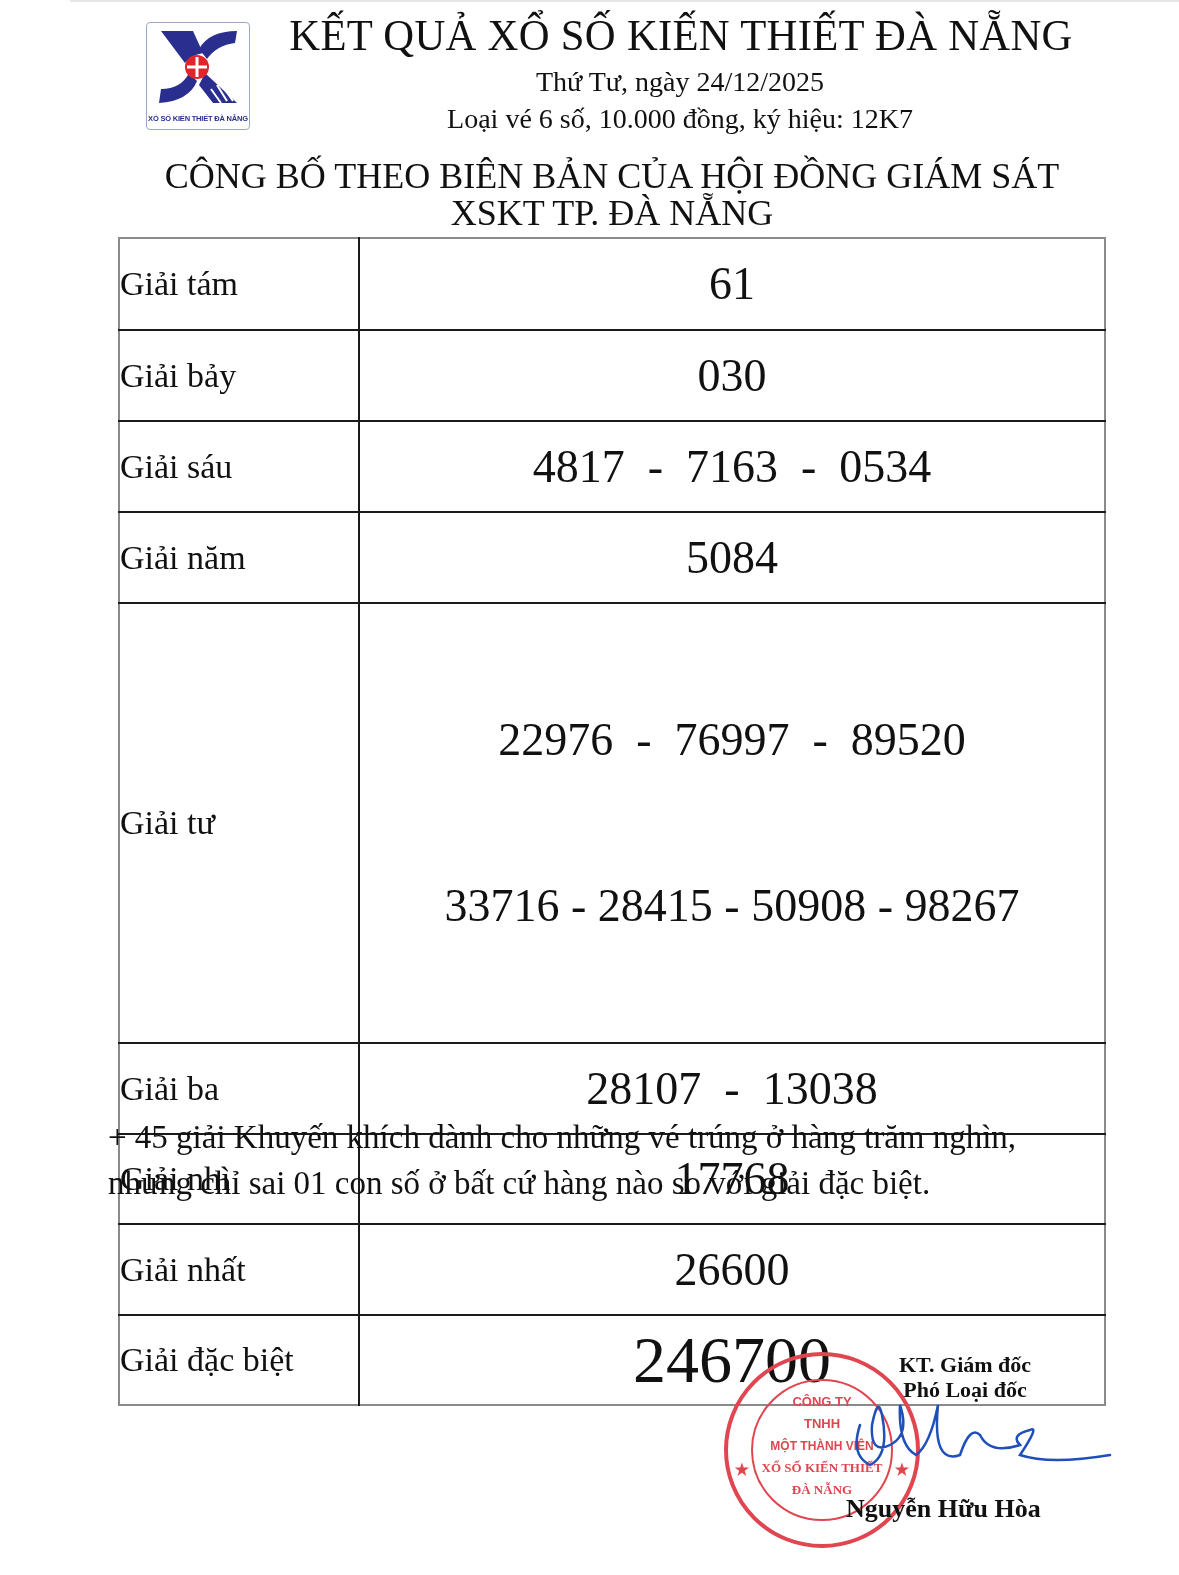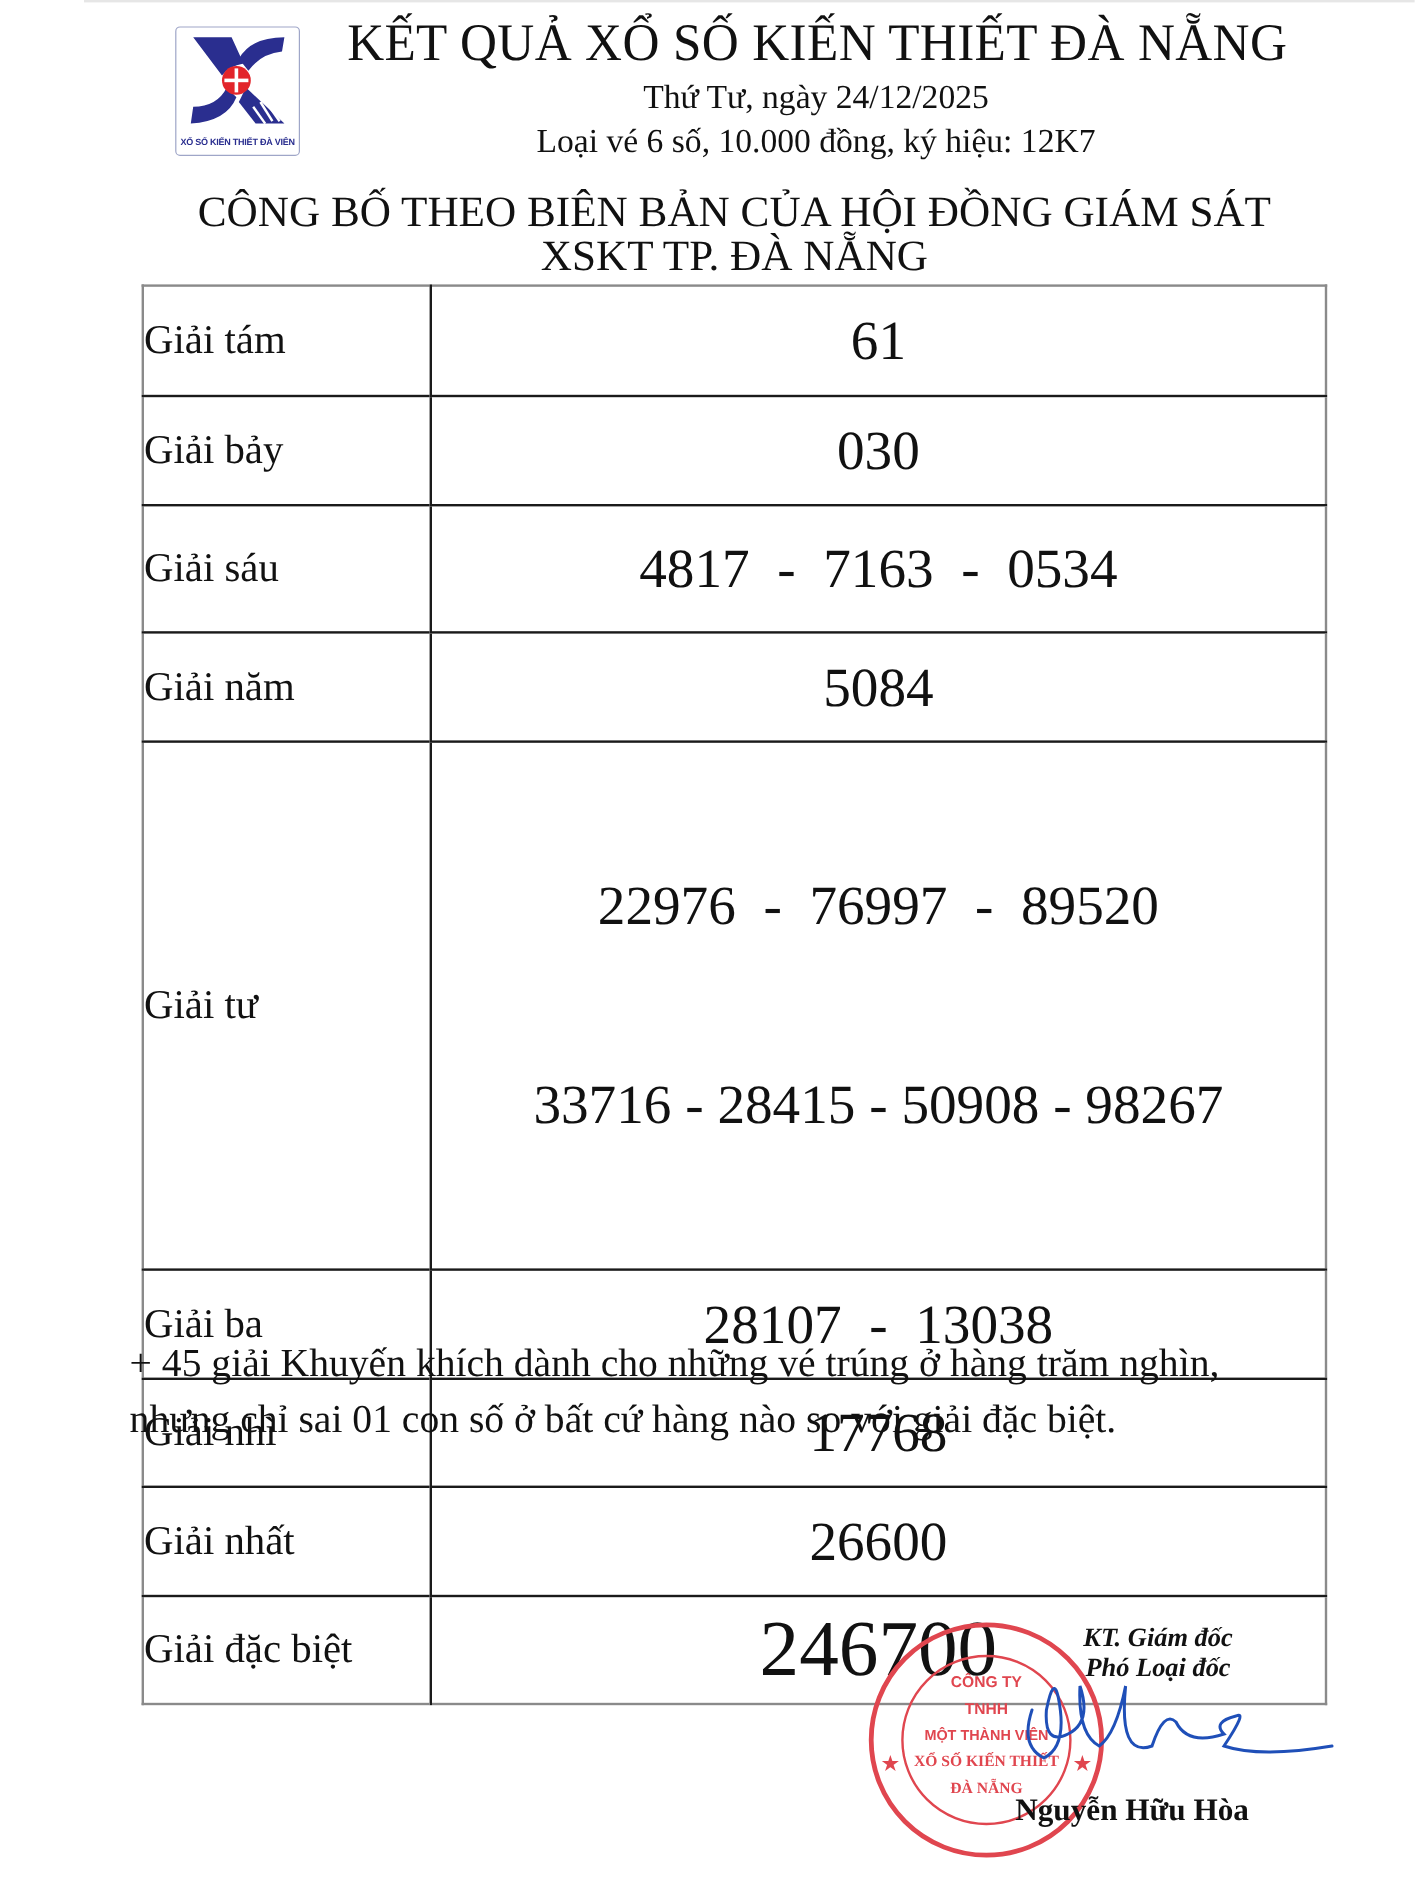--- a/index.html
+++ b/index.html
@@ -24,21 +24,21 @@
   table.results td { border-top: 2.5px solid #1a1a1a; padding: 0; vertical-align: middle; margin-left: 48px; }
   table.results tr:first-child td { border-top: none; }
   td.label { width: 240px; border-right: 2px solid #1a1a1a; font-size: 34px; padding-left: 28px; box-sizing: border-box; }
   td.value { text-align: center; font-size: 46px; }
   td.value.big { font-size: 66px; }
   .line { display: block; line-height: 60px; }
   .notes { position: absolute; left: 108px; width: 1000px; top: 1114px; font-size: 33px; line-height: 46px; }
   .notes p { margin: 0; }
   .stamp { position: absolute; left: 722px; top: 1350px; width: 200px; height: 200px; }
   .sign-block { position: absolute; left: 860px; top: 1352px; width: 210px; font-weight: bold;
-                font-size: 22px; line-height: 25px; text-align: center; font-style: italic; }
+                font-size: 22px; line-height: 25px; text-align: center; }
   .signer { position: absolute; left: 846px; top: 1494px; font-weight: bold; font-size: 26px; }
   .signature { position: absolute; left: 820px; top: 1385px; width: 300px; height: 110px; }
 </style>
 </head>
 <body>
 
 <div class="top-edge"></div>
 
 <div class="logo">
   <svg width="101" height="90" viewBox="0 0 101 90">
@@ -48,21 +48,21 @@
     <path d="M58 50 L90 80 L66 80 L52 62 Z" fill="#2a2e8f"></path>
     <g stroke="#fff" stroke-width="2">
       <line x1="64" y1="66" x2="74" y2="80"></line>
         <line x1="70" y1="62" x2="80" y2="78"></line>
         <line x1="76" y1="64" x2="86" y2="78"></line>
     </g>
     <circle cx="50" cy="44" r="12" fill="#e2252b"></circle>
     <rect x="48.5" y="34" width="3" height="20" fill="#fff"></rect>
     <rect x="40" y="42.5" width="20" height="3" fill="#fff"></rect>
   </svg>
-  <div class="logo-text">XỔ SỐ KIẾN THIẾT ĐÀ VIÊN</div>
+  <div class="logo-text">XỔ SỐ KIẾN THIẾT ĐÀ NẴNG</div>
 </div>
 
 <div class="title">KẾT QUẢ XỔ SỐ KIẾN THIẾT ĐÀ NẴNG</div>
 <div class="subtitle sub1">Thứ Tư, ngày 24/12/2025</div>
 <div class="subtitle sub2">Loại vé 6 số, 10.000 đồng, ký hiệu: 12K7</div>
 <div class="announce">CÔNG BỐ THEO BIÊN BẢN CỦA HỘI ĐỒNG GIÁM SÁT XSKT TP. ĐÀ NẴNG</div>
 
 <table class="results">
   <tbody>
       <tr style="height:92px">
@@ -70,21 +70,21 @@
     <td class="value">
           <span class="line">61</span>
         </td>
   </tr>
   <tr style="height:91px">
     <td class="label">Giải bảy</td>
     <td class="value">
           <span class="line">030</span>
         </td>
   </tr>
-  <tr style="height:106px">
+  <tr style="height:91px">
     <td class="label">Giải sáu</td>
     <td class="value" style="white-space:pre"><span class="line">4817  -  7163  -  0534</span></td>
   </tr>
   <tr style="height:91px">
     <td class="label">Giải năm</td>
     <td class="value">
           <span class="line">5084</span>
         </td>
   </tr>
   <tr style="height:140px">

